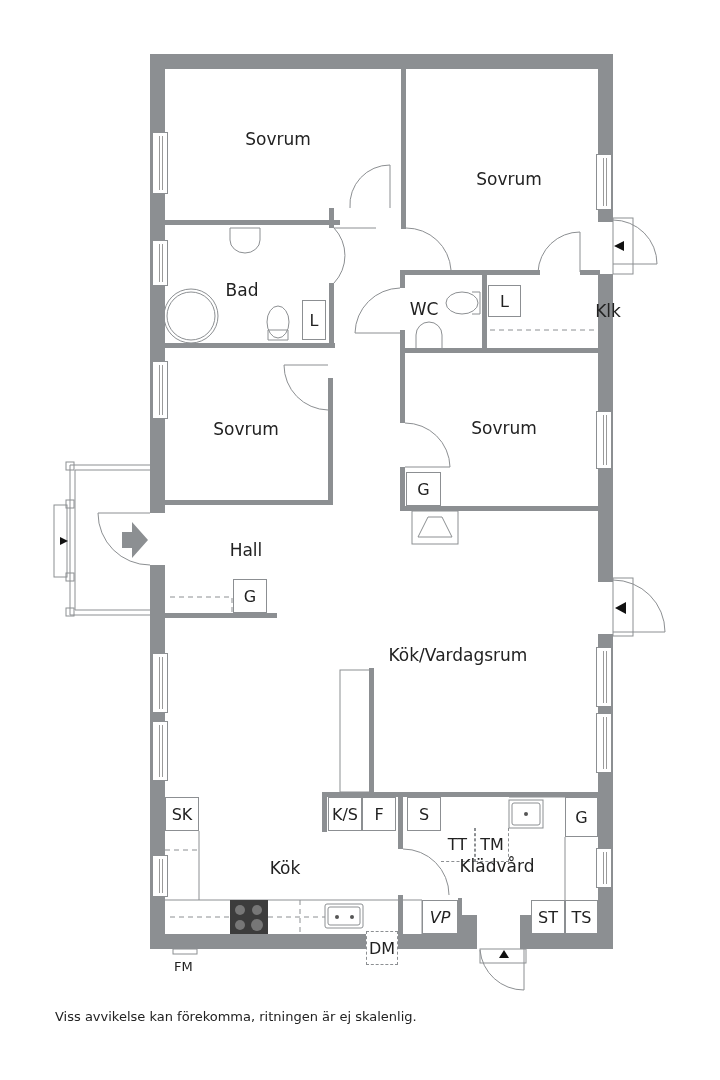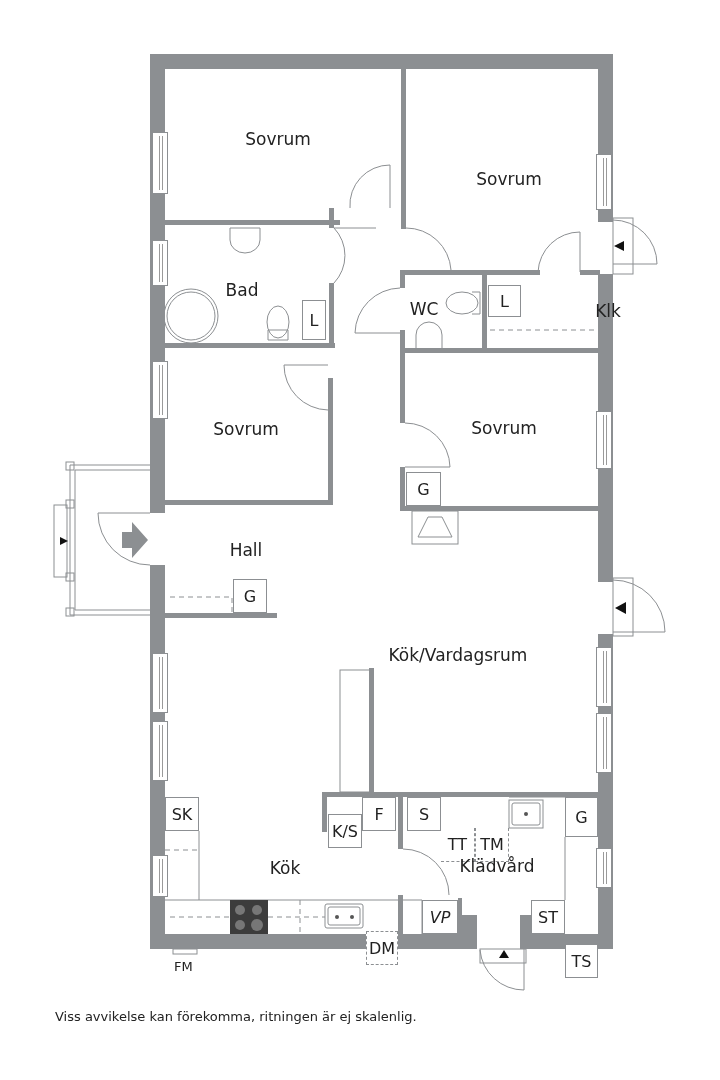--- a/index.html
+++ b/index.html
@@ -77,21 +77,21 @@
     </div>
   <div class="fx" style="left:406px;top:472px;width:35px;height:34px;">
       <span>G</span>
     </div>
   <div class="fx" style="left:233px;top:579px;width:34px;height:34px;">
       <span>G</span>
     </div>
   <div class="fx" style="left:165px;top:797px;width:34px;height:34px;">
       <span>SK</span>
     </div>
-  <div class="fx" style="left:328px;top:814px;width:34px;height:34px;">
+  <div class="fx" style="left:328px;top:797px;width:34px;height:34px;">
       <span>K/S</span>
     </div>
   <div class="fx" style="left:362px;top:797px;width:34px;height:34px;">
       <span>F</span>
     </div>
   <div class="fx" style="left:407px;top:797px;width:34px;height:34px;">
       <span>S</span>
     </div>
   <div class="fx dash" style="left:441px;top:797px;width:34px;height:34px;border-left:none;border-top:none;border-bottom-style:dashed;">
       <span>TT</span>
@@ -104,21 +104,21 @@
     </div>
   <div class="fx dash" style="left:366px;top:900px;width:32px;height:34px;">
       <span>DM</span>
     </div>
   <div class="fx" style="left:422px;top:900px;width:36px;height:34px;font-style:italic;">
       <span>VP</span>
     </div>
   <div class="fx" style="left:531px;top:900px;width:34px;height:34px;">
       <span>ST</span>
     </div>
-  <div class="fx" style="left:565px;top:900px;width:33px;height:34px;margin-top:44px;">
+  <div class="fx" style="left:565px;top:900px;width:33px;height:34px;">
       <span>TS</span>
     </div>
 
   <svg class="overlay" width="720" height="1080">
     <g fill="none" stroke="#8c8f92" stroke-width="1">
 
       <path d="M350 208 A40 40 0 0 1 390 165 L390 208"></path>
 
       <path d="M406 228 A45 45 0 0 1 451 270"></path>
 

